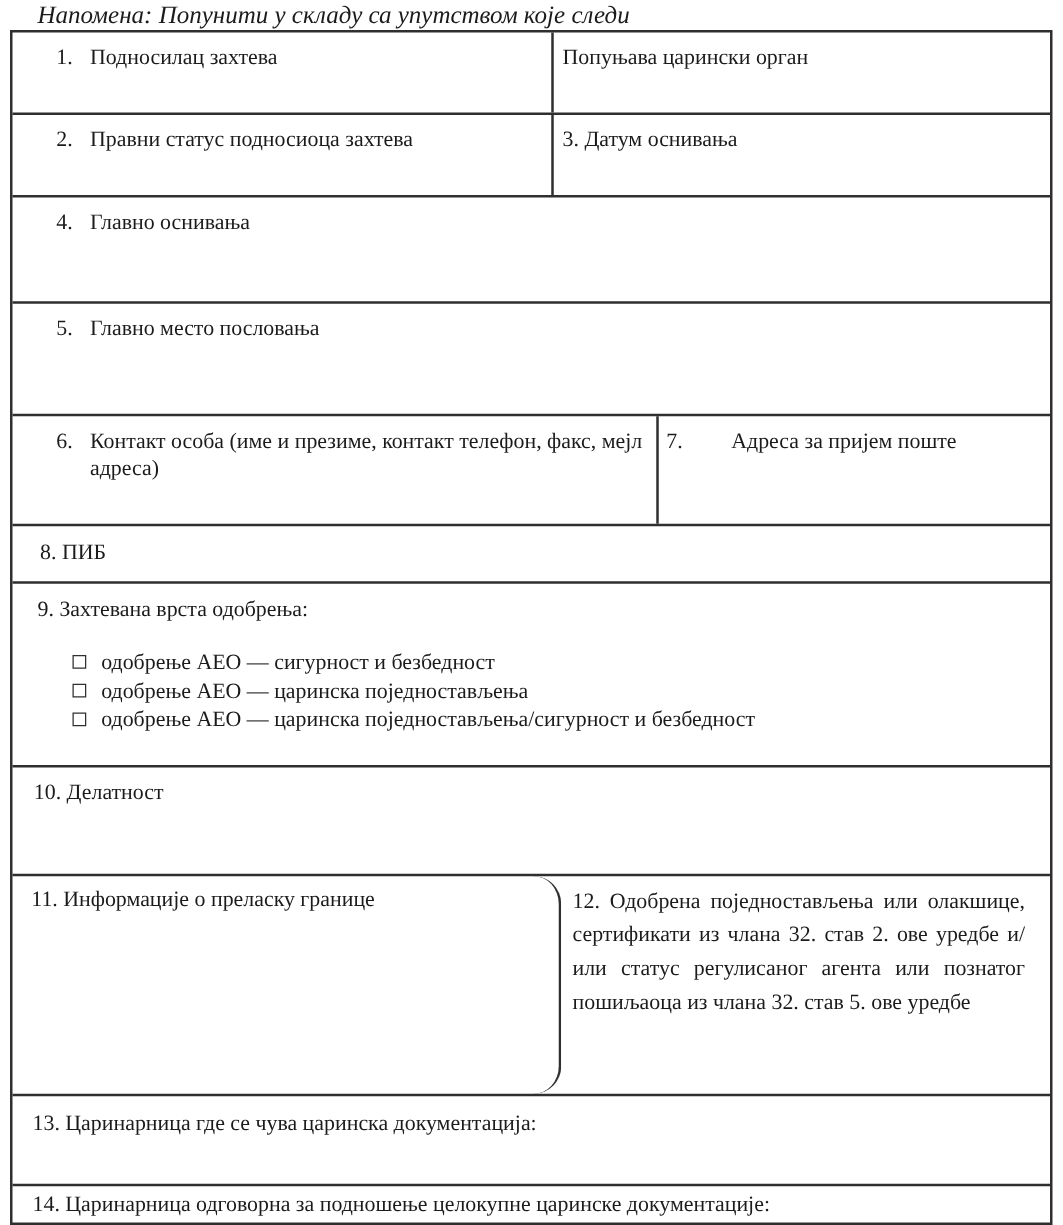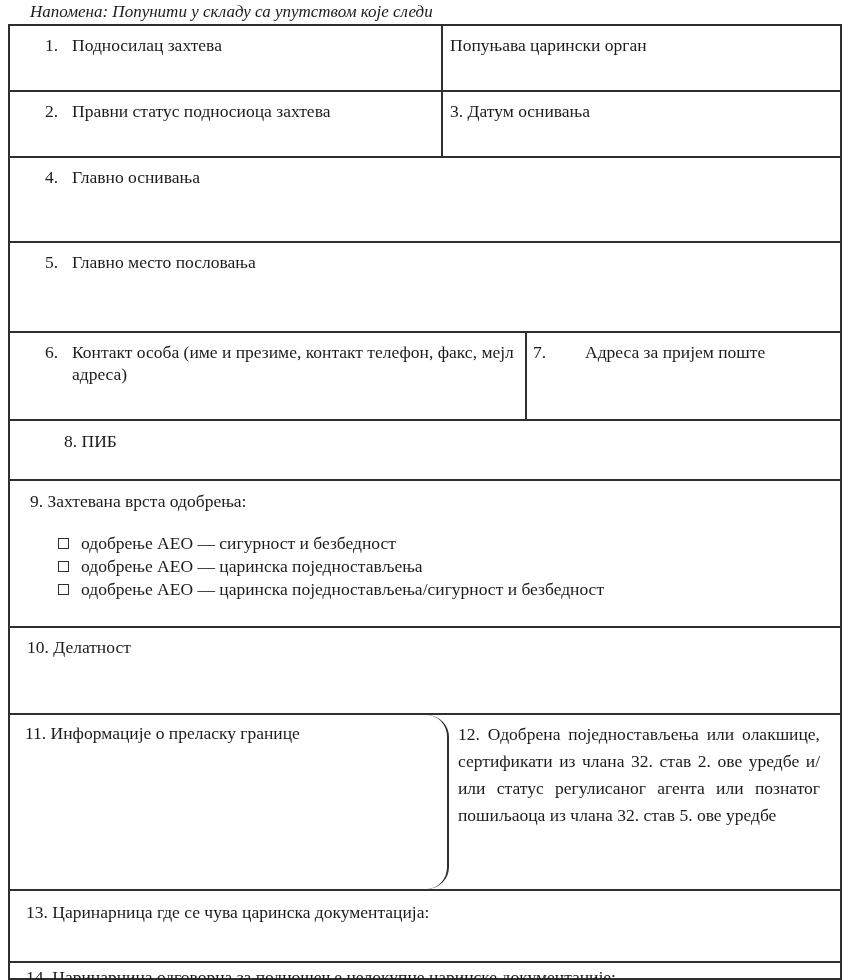--- a/index.html
+++ b/index.html
@@ -14,21 +14,21 @@
     overflow: hidden;
     font-family: "Liberation Serif", "DejaVu Serif", serif;
     color: #1b1b1b;
     -webkit-font-smoothing: antialiased;
   }
   .note {
     position: absolute;
     left: 30px;
     top: 1px;
     font-style: italic;
-    font-size: 17px;
+    font-size: 20px;
     line-height: 22px;
     white-space: nowrap;
   }
   .tbl {
     position: absolute;
     left: 8px;
     top: 24px;
     width: 834px;
     height: 956px;
     box-sizing: border-box;
@@ -40,21 +40,21 @@
     display: flex;
     border-bottom: 2px solid #2f2f2f;
     align-items: stretch;
   }
   .row:last-child { border-bottom: none; }
   .rA { height: 66px; }
   .rB { height: 66px; }
   .rC { height: 85px; }
   .rD { height: 90px; }
   .rE { height: 88px; }
-  .rF { height: 60px; padding-left: 32px; }
+  .rF { height: 46px; }
   .rG { height: 147px; }
   .rH { height: 87px; }
   .rI { height: 176px; }
   .rJ { height: 72px; justify-content: flex-end; }
   .rK { height: 16px; }
   .cell {
     box-sizing: border-box;
     font-size: 17.5px;
     line-height: 22px;
   }

